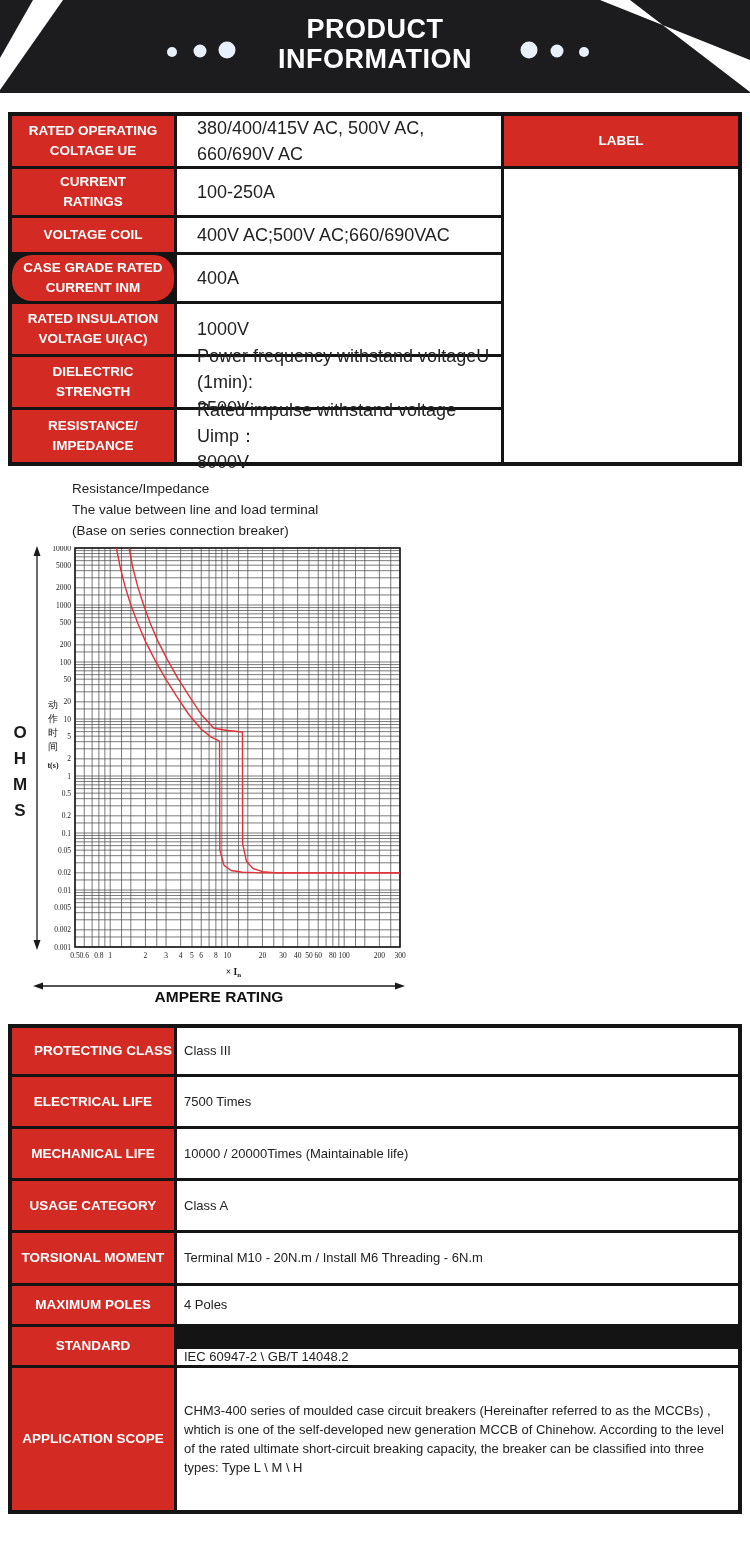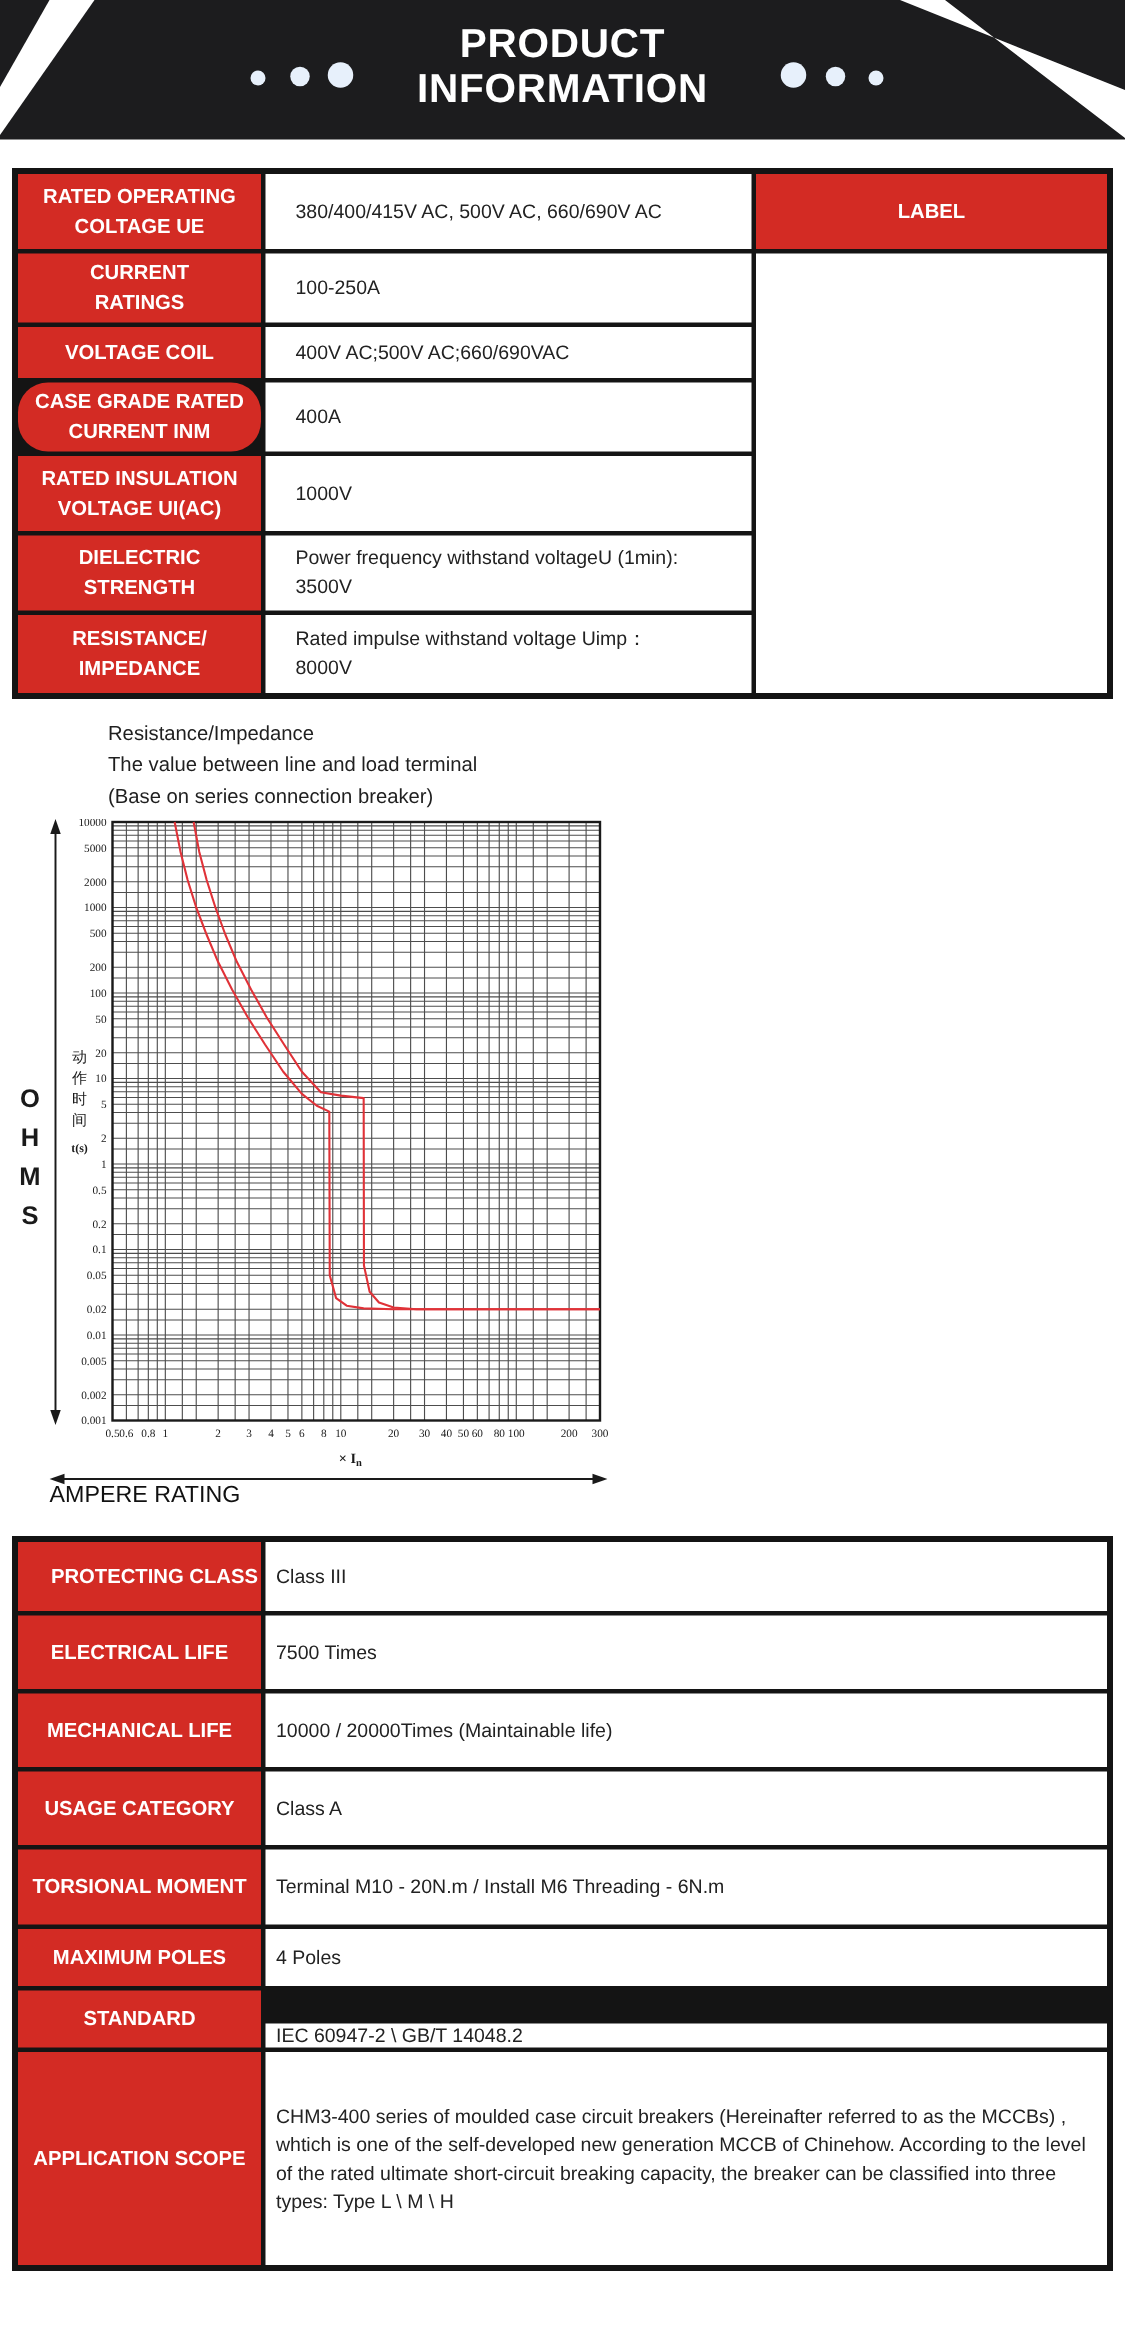--- a/index.html
+++ b/index.html
@@ -13,34 +13,34 @@
   .banner svg{position:absolute;left:0;top:0;}
   .banner-title{position:absolute;left:0;top:14px;width:100%;text-align:center;
     color:#ffffff;font-weight:800;font-size:27px;line-height:30px;letter-spacing:.5px;}
   
   .grid{display:grid;background:#141414;padding:4px;gap:3px;margin-left:8px;width:726px;box-sizing:content-box;}
   .spec-grid{grid-template-columns:162px 324px 234px;grid-template-rows:50px 46px 34px 46px 50px 50px 52px;margin-top:19px;}
   .params-grid{grid-template-columns:162px 561px;grid-template-rows:46px 49px 49px 49px 50px 38px 38px 142px;}
   .cell{display:flex;align-items:center;background:#ffffff;}
   .cell.red{background:#d32b24;color:#ffffff;font-weight:bold;font-size:13.5px;
     justify-content:center;text-align:center;white-space:pre-line;line-height:1.45;}
-  .cell.value{color:#222;font-size:13px;padding-left:20px;white-space:pre-line;line-height:1.45;}
+  .cell.value{color:#222;font-size:18px;padding-left:20px;white-space:pre-line;line-height:1.45;}
   .cell.value2{color:#222;font-size:13px;padding-left:7px;padding-right:10px;line-height:1.48;}
   .label-head{grid-column:3;grid-row:1;}
   .label-body{grid-column:3;grid-row:2 / span 6;background:#ffffff;}
   
   .chart-heading{margin:12px 0 5px 72px;font-size:13.5px;color:#1f1f1f;line-height:21px;}
   .chart-area{position:relative;height:478px;}
   .ohms{position:absolute;left:9px;top:174px;width:22px;text-align:center;
     font-weight:bold;font-size:17px;line-height:26px;color:#1a1a1a;}
   #ohms-arrow{position:absolute;left:31px;top:0;}
   #chart-svg{position:absolute;left:20px;top:0;}
   #x-arrow{position:absolute;left:33px;top:434px;}
-  .ampere{position:absolute;left:33px;top:442px;width:372px;text-align:left;
-    font-weight:400;font-size:15.5px;color:#111;}
+  .ampere{position:absolute;left:33px;top:442px;width:372px;text-align:center;
+    font-weight:700;font-size:15.5px;color:#111;}
 </style>
 </head>
 <body>
 
 <header class="banner">
   <svg width="750" height="93">
     <polygon points="33,0 63,0 0,90 0,58" fill="#ffffff"></polygon>
     <polygon points="600,0 630,0 750,92 750,60" fill="#ffffff"></polygon>
     <g>
       <circle cx="172" cy="52" r="5" fill="#e7f0fb"></circle>

